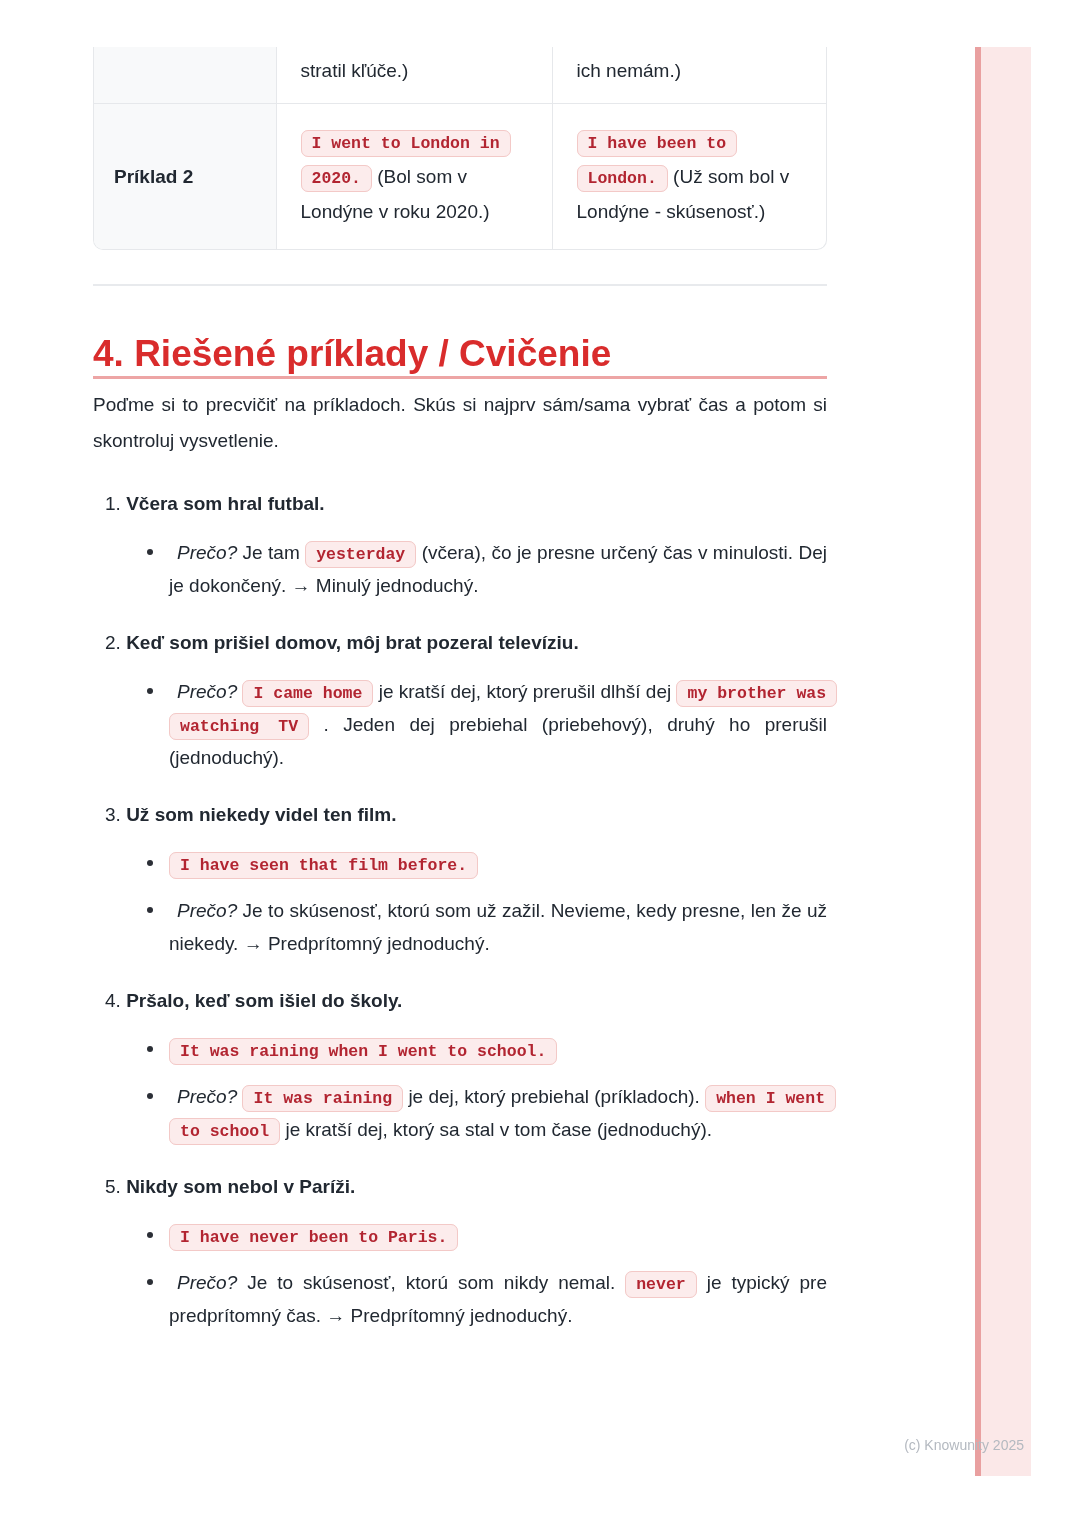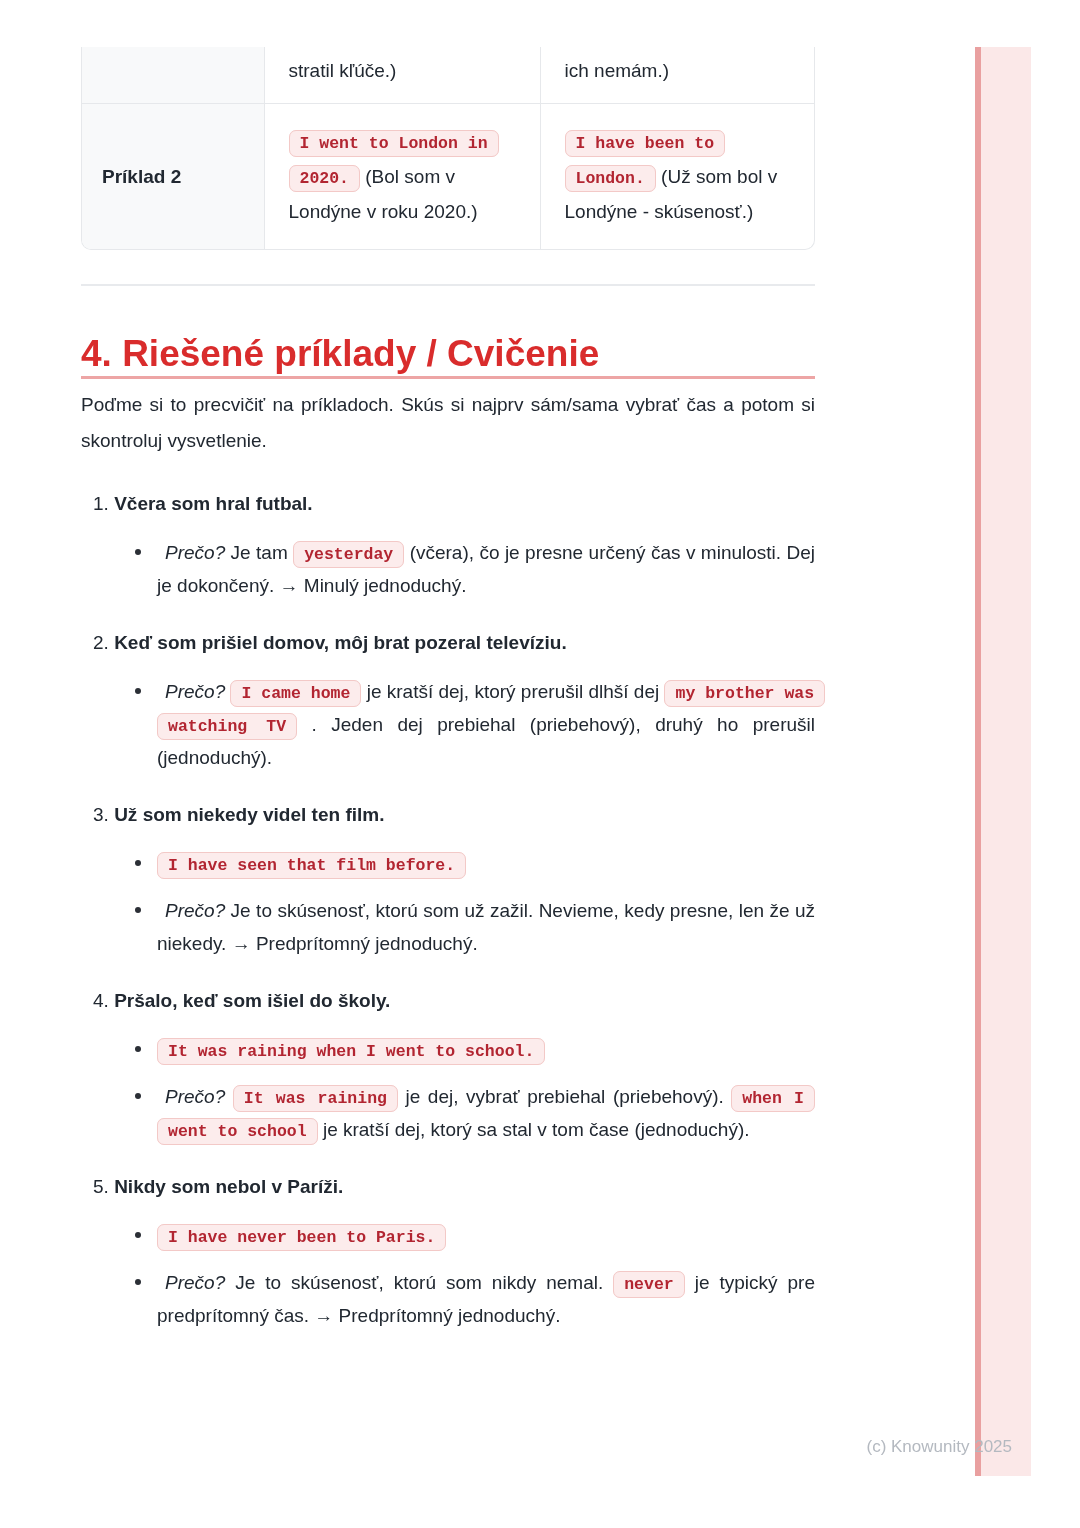--- a/index.html
+++ b/index.html
@@ -20,21 +20,21 @@
   html,body{width:1080px;height:1528px;overflow:hidden;}
   body{
     position:relative;
     background:#ffffff;
     font-family:"Liberation Sans","DejaVu Sans",sans-serif;
     color:var(--text);
     font-size:19px;
   }
   .content{
     position:absolute;
-    left:81px; top:47px;
+    left:93px; top:47px;
     width:734px;
   }
   
   .tablewrap{
     border:1px solid var(--table-border);
     border-top:none;
     border-radius:0 0 10px 10px;
     overflow:hidden;
   }
   table{width:100%;border-collapse:collapse;table-layout:fixed;}
@@ -130,22 +130,22 @@
   }
   .edge-bar::before{
     content:"";
     position:absolute;
     left:0;top:0;bottom:0;width:6px;
     background:var(--bar-dark);
   }
   
   .footer{
     position:absolute;
-    top:1437px; right:68px;
-    font-size:17px;
+    top:1437px; right:56px;
+    font-size:14px;
     color:var(--footer-gray);
     z-index:2;
   }
 </style>
 </head>
 <body>
 
 <div class="edge-bar"></div>
 
 <div class="content">
@@ -199,21 +199,21 @@
       <ul class="sub">
         <li class="answer"><span class="chip">I have seen that film before.</span></li>
         <li class="why"><em>Prečo?</em><span> Je to skúsenosť, ktorú som už zažil. Nevieme, kedy presne, len že už niekedy. → Predprítomný jednoduchý.</span></li>
       </ul>
     </li>
 
     <li>
       <div class="li-title"><strong>Pršalo, keď som išiel do školy.</strong></div>
       <ul class="sub">
         <li class="answer"><span class="chip">It was raining when I went to school.</span></li>
-        <li class="why"><em>Prečo?</em><span> </span><span class="chip">It was raining</span><span> je dej, vybrať prebiehal (priebehový). </span><span class="chip">when I went to school</span><span> je kratší dej, ktorý sa stal v tom čase (jednoduchý).</span></li>
+        <li class="why"><em>Prečo?</em><span> </span><span class="chip">It was raining</span><span> je dej, ktorý prebiehal (príkladoch). </span><span class="chip">when I went to school</span><span> je kratší dej, ktorý sa stal v tom čase (jednoduchý).</span></li>
       </ul>
     </li>
 
     <li>
       <div class="li-title"><strong>Nikdy som nebol v Paríži.</strong></div>
       <ul class="sub">
         <li class="answer"><span class="chip">I have never been to Paris.</span></li>
         <li class="why"><em>Prečo?</em><span> Je to skúsenosť, ktorú som nikdy nemal. </span><span class="chip">never</span><span> je typický pre predprítomný čas. → Predprítomný jednoduchý.</span></li>
       </ul>
     </li>

